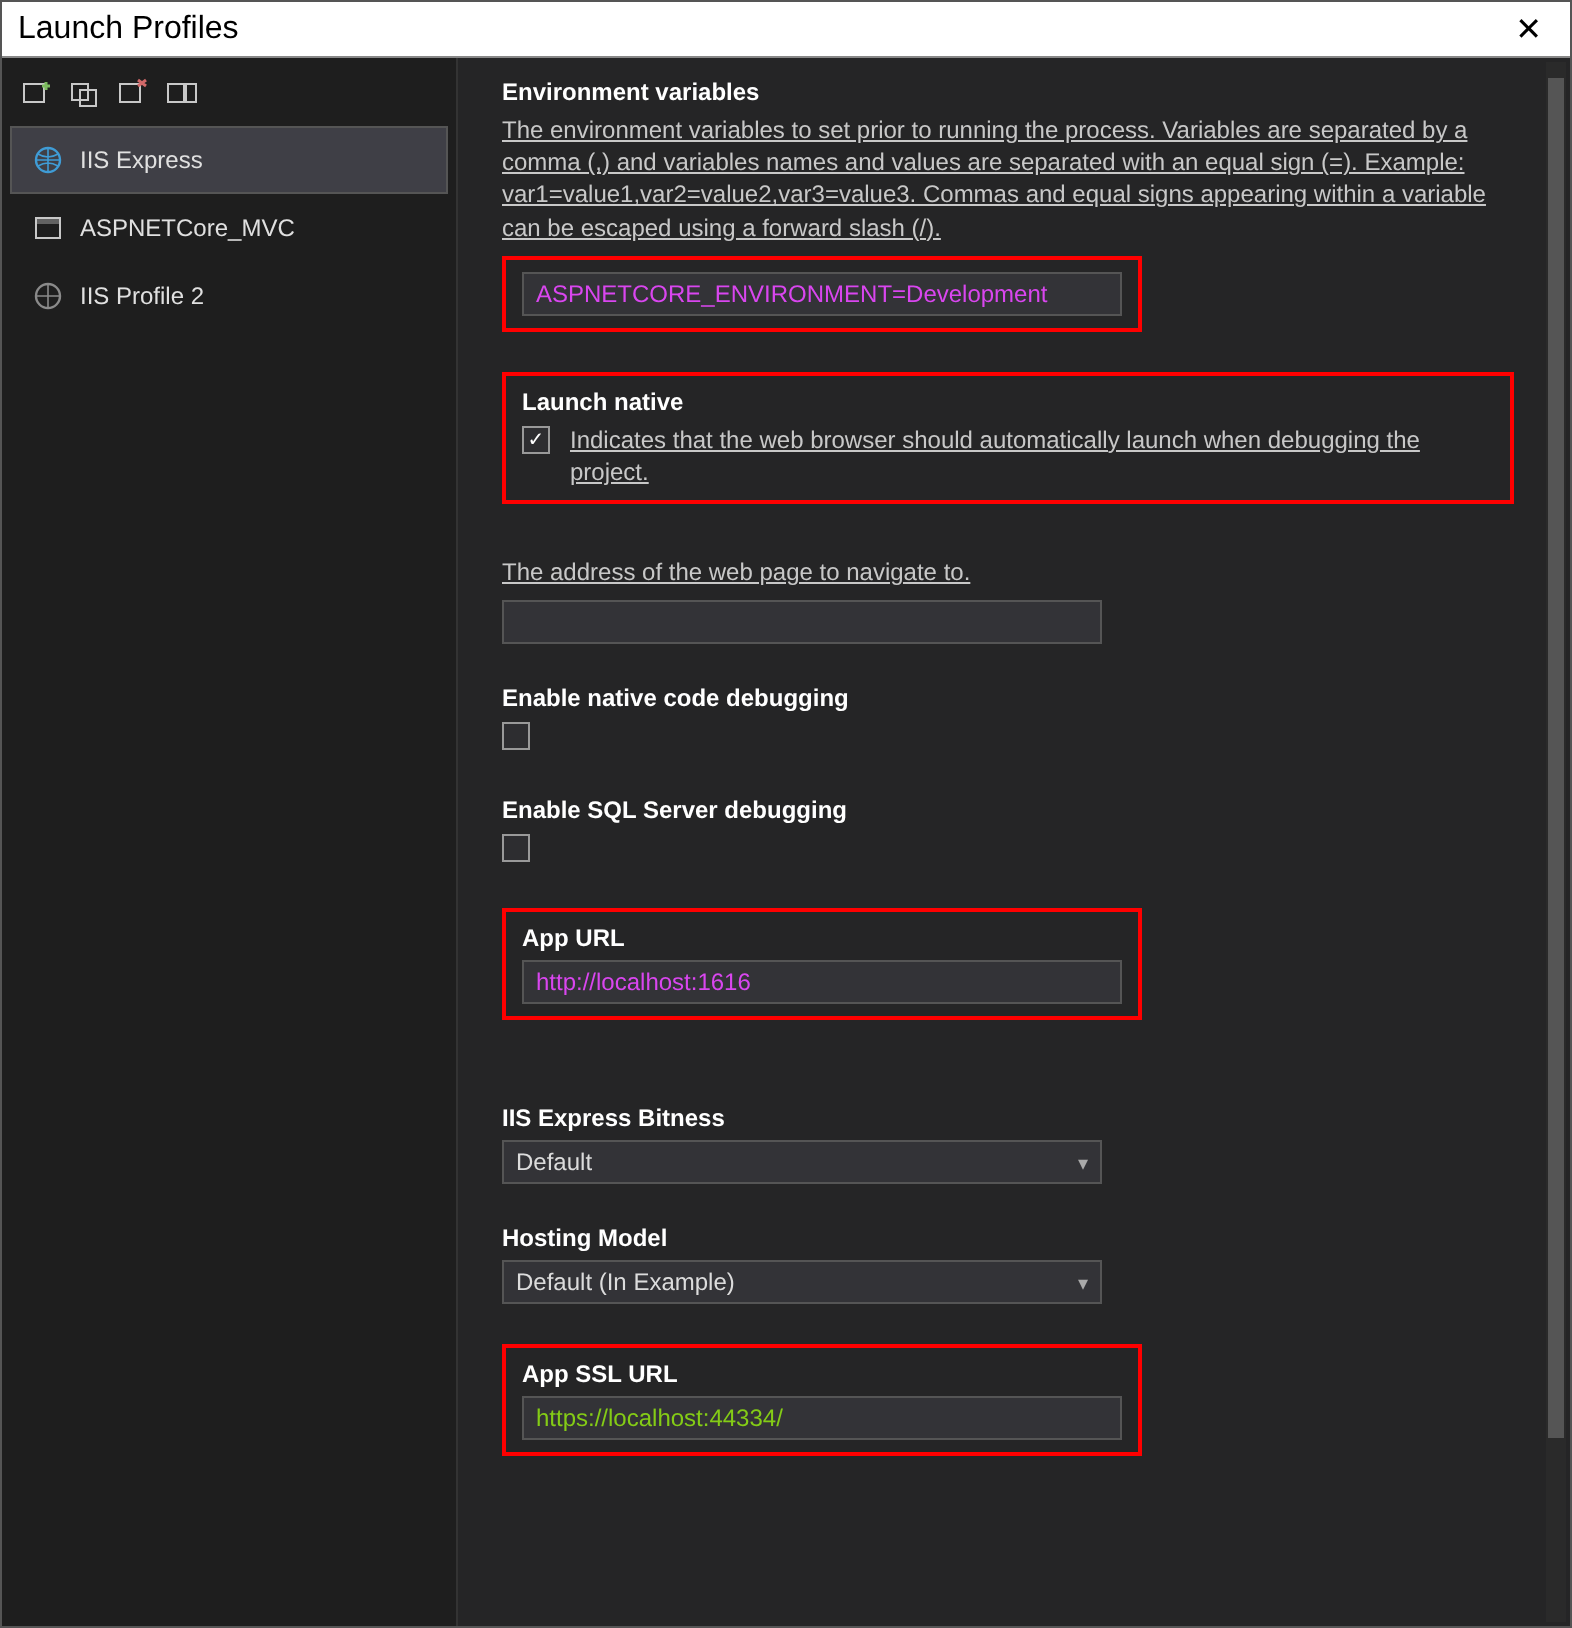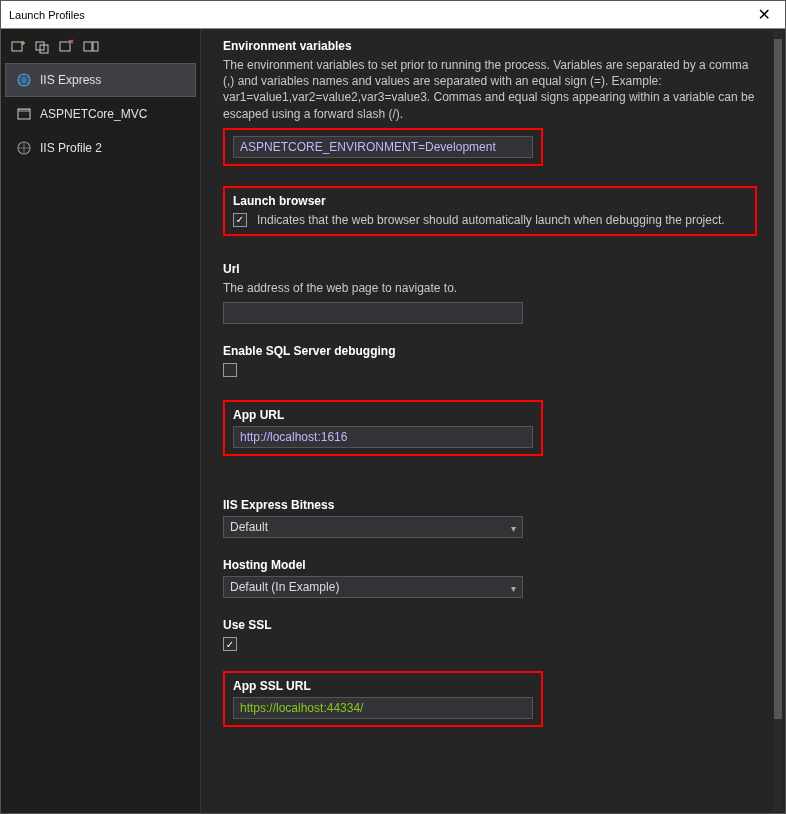--- a/index.html
+++ b/index.html
@@ -17,36 +17,36 @@
     }
     .titlebar {
       background: #ffffff;
       color: #000000;
       height: 28px;
       display: flex;
       align-items: center;
       padding: 0 8px;
       border-bottom: 1px solid #888;
     }
-    .titlebar-title { font-size: 11px; text-align: right; }
+    .titlebar-title { font-size: 16px; text-align: right; }
     .titlebar-close {
       margin-left: auto;
       font-size: 16px;
       cursor: pointer;
       padding: 0 6px;
       font-family: Arial, sans-serif;
     }
     .main {
       flex: 1;
       display: flex;
       background: #252526;
       overflow: hidden;
     }
     .sidebar {
-      width: 200px;
+      width: 228px;
       background: #1e1e1e;
       border-right: 1px solid #333;
       display: flex;
       flex-direction: column;
       padding: 6px 4px;
     }
     .toolbar {
       display: flex;
       gap: 8px;
       padding: 4px 6px 8px 6px;
@@ -106,25 +106,26 @@
       font-weight: 600;
       color: #ffffff;
       margin-bottom: 4px;
       font-size: 12px;
     }
     .section-desc {
       color: #c8c8c8;
       line-height: 1.35;
       font-size: 12px;
       margin-bottom: 6px;
+      text-decoration: underline;
     }
     .text-input {
       background: #333337;
       border: 1px solid #555;
-      color: #c4b5fd;
+      color: #d946ef;
       padding: 4px 6px;
       font-size: 12px;
       width: 300px;
       height: 22px;
     }
     .text-input.readonly {
       color: #84cc16;
     }
     .select {
       background: #333337;
@@ -235,33 +236,36 @@
 
       <div class="section">
         <div class="section-title">Environment variables</div>
         <div class="section-desc">The environment variables to set prior to running the process. Variables are separated by a comma (,) and variables names and values are separated with an equal sign (=). Example: var1=value1,var2=value2,var3=value3. Commas and equal signs appearing within a variable can be escaped using a forward slash (/).</div>
         <div class="highlight-red" style="display:inline-block;">
           <input class="text-input" value="ASPNETCORE_ENVIRONMENT=Development" style="">
         </div>
       </div>
 
       <div class="section highlight-red" style="margin-bottom:26px;">
-        <div class="section-title">Launch browser</div>
+        <div class="section-title">Launch native</div>
         <div class="checkbox-row">
           <span class="checkbox checked"></span>
           <span class="section-desc" style="margin-bottom:0;">Indicates that the web browser should automatically launch when debugging the project.</span>
         </div>
       </div>
 
       <div class="section">
-        <div class="section-title">Url</div>
         <div class="section-desc">The address of the web page to navigate to.</div>
         <input class="text-input" value="" style="">
       </div>
 
+      <div class="section">
+        <div class="section-title">Enable native code debugging</div>
+        <span class="checkbox"></span>
+      </div>
 
       <div class="section">
         <div class="section-title">Enable SQL Server debugging</div>
         <span class="checkbox"></span>
       </div>
 
       <div class="section highlight-red" style="display:inline-block; min-width:320px;">
         <div class="section-title">App URL</div>
         <input class="text-input" value="http://localhost:1616" style="">
       </div>
@@ -275,24 +279,20 @@
       </div>
 
       <div class="section">
         <div class="section-title">Hosting Model</div>
         <div class="select">
           <span>Default (In Example)</span>
           <span class="chevron">▾</span>
         </div>
       </div>
 
-      <div class="section">
-        <div class="section-title">Use SSL</div>
-        <span class="checkbox checked"></span>
-      </div>
 
       <div class="section highlight-red" style="display:inline-block; min-width:320px; margin-bottom:4px;">
         <div class="section-title">App SSL URL</div>
         <input class="text-input readonly" readonly="" value="https://localhost:44334/" style="">
       </div>
 
     </div>
     <div class="scrollbar">
       <div class="scroll-thumb"></div>
     </div>

